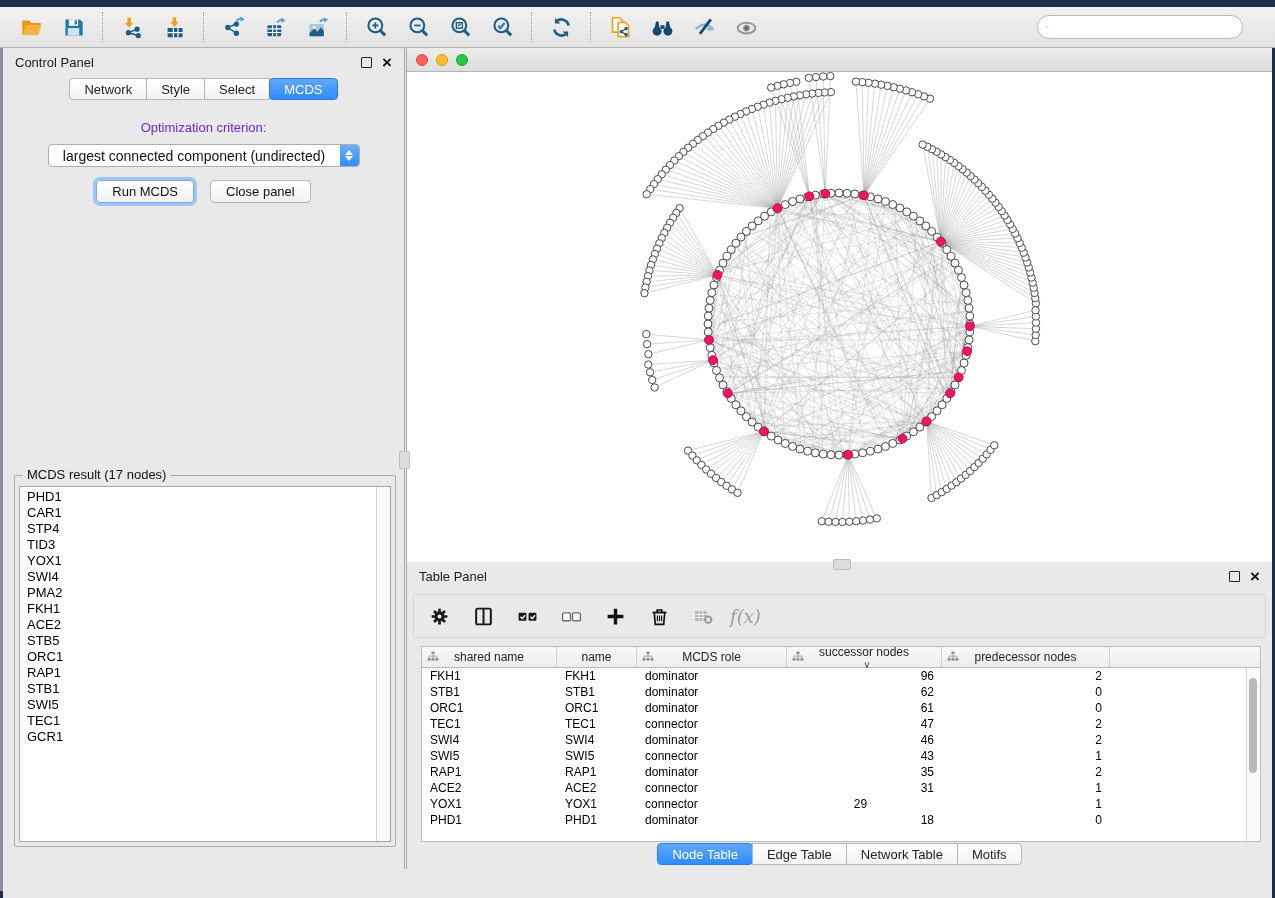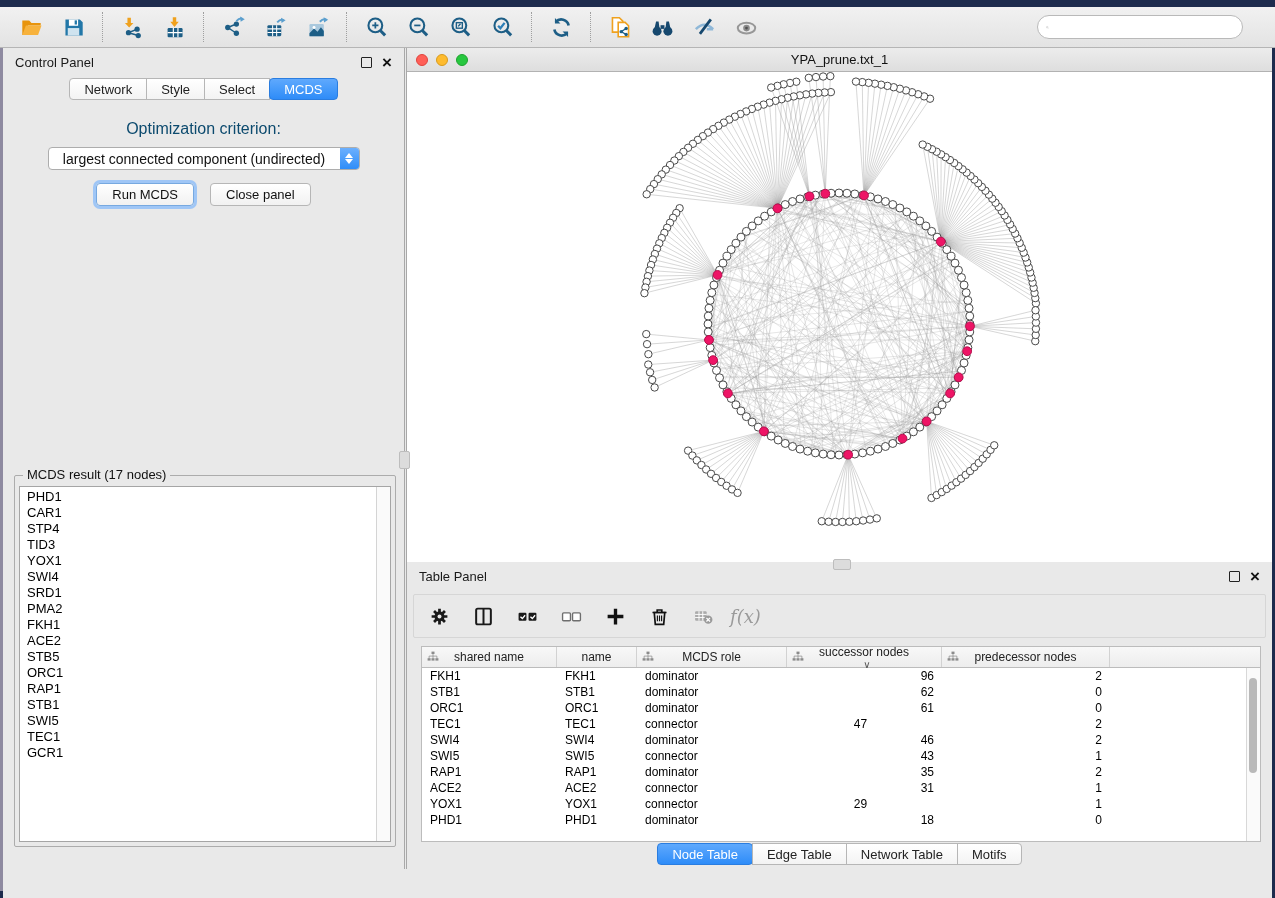--- a/index.html
+++ b/index.html
@@ -28,21 +28,21 @@
   .panel-header .spacer{flex:1;}
   .float-btn{width:11px;height:11px;border:1.6px solid #222;border-radius:1px;background:transparent;padding:0;margin-right:10px;}
   .close-btn{border:none;background:none;font-size:17px;font-weight:bold;color:#111;line-height:11px;padding:0;}
   .seg-row{display:flex;justify-content:center;margin-top:2px;}
   .seg{height:22px;padding:0 14px;font-size:13px;font-family:"Liberation Sans",sans-serif;background:linear-gradient(#ffffff,#f3f3f3);
        border:1px solid #b6b6b6;margin-left:-1px;color:#222;}
   .seg:first-child{border-radius:4px 0 0 4px;margin-left:0;}
   .seg:last-child{border-radius:0 4px 4px 0;}
   .seg.active{background:linear-gradient(#5fa9fd,#2e8cf8);color:#fff;border-color:#2a7de0;border-radius:4px;}
   .mcds-content{text-align:center;}
-  .crit-label{margin-top:20px;font-size:16px;color:#0c4a6e;}
+  .crit-label{margin-top:20px;font-size:13px;color:#6d28d9;}
   .select-box{margin:9px auto 0;width:312px;height:23px;background:#fff;border:1px solid #adadad;border-radius:4px;
               display:flex;align-items:center;box-sizing:border-box;}
   .select-box .sel-text{flex:1;font-size:14px;text-align:center;color:#111;white-space:nowrap;overflow:hidden;}
   .sel-spin{width:19px;height:21px;background:linear-gradient(#6cb0fe,#2f8df8);border-radius:0 3px 3px 0;
             display:flex;flex-direction:column;align-items:center;justify-content:center;gap:1px;}
   .sel-spin i{display:block;width:0;height:0;border-left:4px solid transparent;border-right:4px solid transparent;}
   .sel-spin .up{border-bottom:5px solid #fff;}
   .sel-spin .dn{border-top:5px solid #fff;}
   .btn-row{margin-top:13px;display:flex;justify-content:center;gap:16px;}
   .push-btn{height:23px;padding:0 15px;font-size:13px;font-family:"Liberation Sans",sans-serif;
@@ -284,21 +284,20 @@
     <div class="group-box">
       <div class="group-legend">MCDS result (17 nodes)</div>
       <div class="mcds-list">
         <div class="mcds-items" id="mcds-items">
             <div class="mcds-item">PHD1</div>
             <div class="mcds-item">CAR1</div>
             <div class="mcds-item">STP4</div>
             <div class="mcds-item">TID3</div>
             <div class="mcds-item">YOX1</div>
             <div class="mcds-item">SWI4</div>
-            <div class="mcds-item">SRD1</div>
             <div class="mcds-item">PMA2</div>
             <div class="mcds-item">FKH1</div>
             <div class="mcds-item">ACE2</div>
             <div class="mcds-item">STB5</div>
             <div class="mcds-item">ORC1</div>
             <div class="mcds-item">RAP1</div>
             <div class="mcds-item">STB1</div>
             <div class="mcds-item">SWI5</div>
             <div class="mcds-item">TEC1</div>
             <div class="mcds-item">GCR1</div>
@@ -306,21 +305,20 @@
         <div class="mcds-scroll"></div>
       </div>
     </div>
   </div>
 
   <div class="network-window">
     <div class="nw-titlebar">
       <span class="tl red"></span>
       <span class="tl yellow"></span>
       <span class="tl green"></span>
-      <span class="nw-title">YPA_prune.txt_1</span>
     </div>
     <div class="nw-canvas">
       <svg id="net-svg" width="864" height="489">
           <g>
             <line x1="370.49922527504833" y1="136.33386533548054" x2="356.683318488906" y2="359.18394229620606" stroke="#979797" stroke-width="0.6" opacity="0.4"></line>
             <line x1="370.49922527504833" y1="136.33386533548054" x2="335.60071246795906" y2="163.29725278597684" stroke="#979797" stroke-width="0.6" opacity="0.4"></line>
             <line x1="370.49922527504833" y1="136.33386533548054" x2="497.375755715643" y2="365.5209697131265" stroke="#979797" stroke-width="0.6" opacity="0.4"></line>
             <line x1="370.49922527504833" y1="136.33386533548054" x2="376.6609500347971" y2="133.26251834846428" stroke="#979797" stroke-width="0.6" opacity="0.4"></line>
             <line x1="370.49922527504833" y1="136.33386533548054" x2="331.7774298937796" y2="167.6410263143053" stroke="#979797" stroke-width="0.6" opacity="0.4"></line>
             <line x1="370.49922527504833" y1="136.33386533548054" x2="377.20884874218973" y2="370.9913011267788" stroke="#979797" stroke-width="0.6" opacity="0.4"></line>
@@ -1258,21 +1256,21 @@
             <div class="td" style="width: 135px; padding: 0px 0px 0px 8px;">ORC1</div>
             <div class="td" style="width: 80px; padding: 0px 0px 0px 8px;">ORC1</div>
             <div class="td" style="width: 150px; padding: 0px 0px 0px 8px;">dominator</div>
             <div class="td num" style="width: 155px; padding: 0px 8px 0px 0px;">61</div>
             <div class="td num" style="width: 168px; padding: 0px 8px 0px 0px;">0</div>
           </div>
           <div class="tr">
             <div class="td" style="width: 135px; padding: 0px 0px 0px 8px;">TEC1</div>
             <div class="td" style="width: 80px; padding: 0px 0px 0px 8px;">TEC1</div>
             <div class="td" style="width: 150px; padding: 0px 0px 0px 8px;">connector</div>
-            <div class="td num" style="width: 155px; padding: 0px 8px 0px 0px; text-align: center;">47</div>
+            <div class="td num" style="width: 155px; padding: 0px 8px 0px 0px;">47</div>
             <div class="td num" style="width: 168px; padding: 0px 8px 0px 0px;">2</div>
           </div>
           <div class="tr">
             <div class="td" style="width: 135px; padding: 0px 0px 0px 8px;">SWI4</div>
             <div class="td" style="width: 80px; padding: 0px 0px 0px 8px;">SWI4</div>
             <div class="td" style="width: 150px; padding: 0px 0px 0px 8px;">dominator</div>
             <div class="td num" style="width: 155px; padding: 0px 8px 0px 0px;">46</div>
             <div class="td num" style="width: 168px; padding: 0px 8px 0px 0px;">2</div>
           </div>
           <div class="tr">

